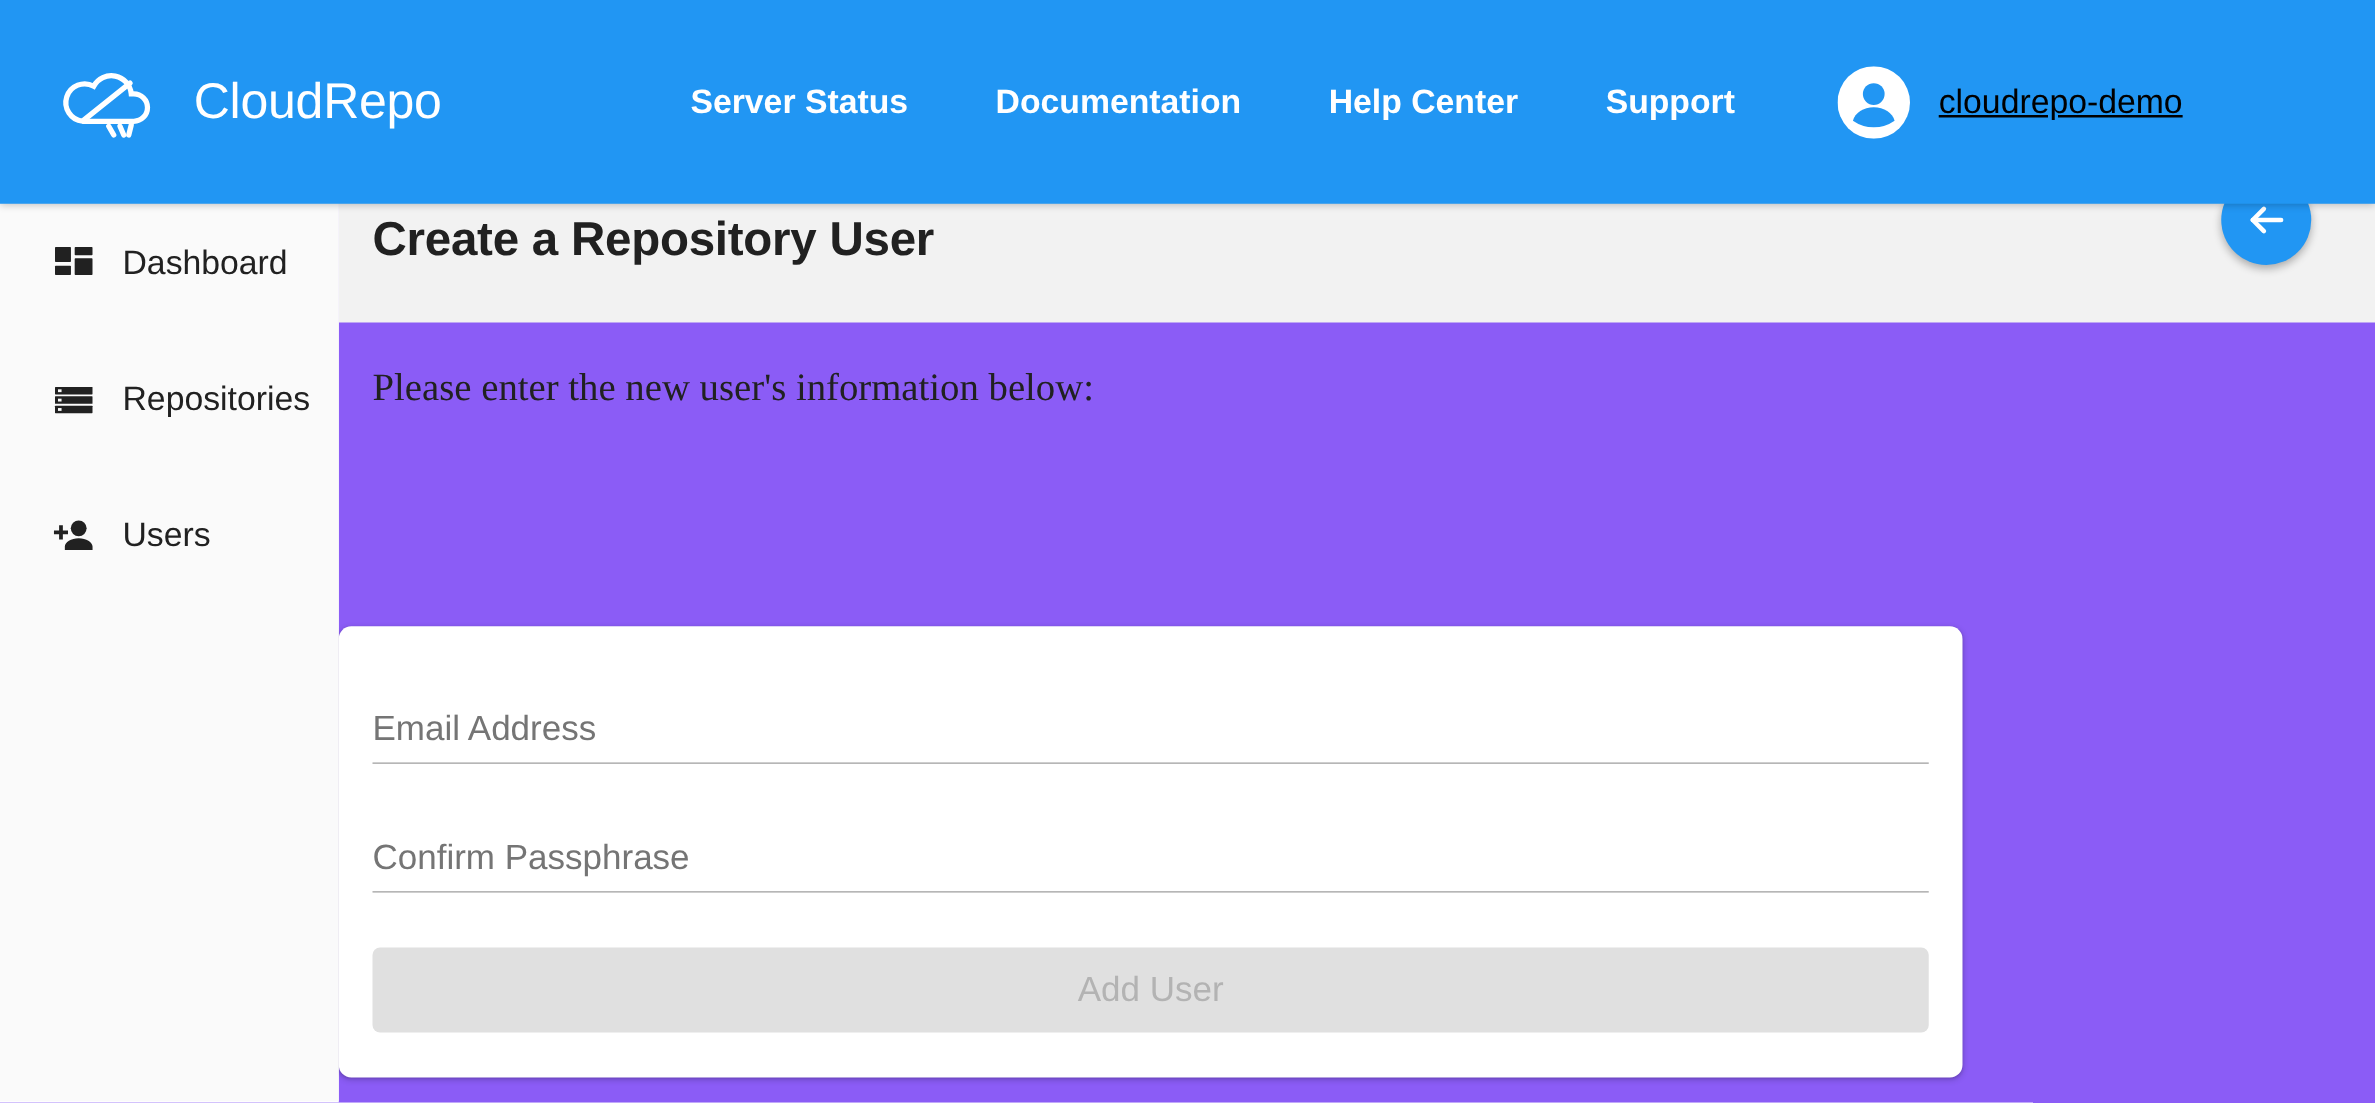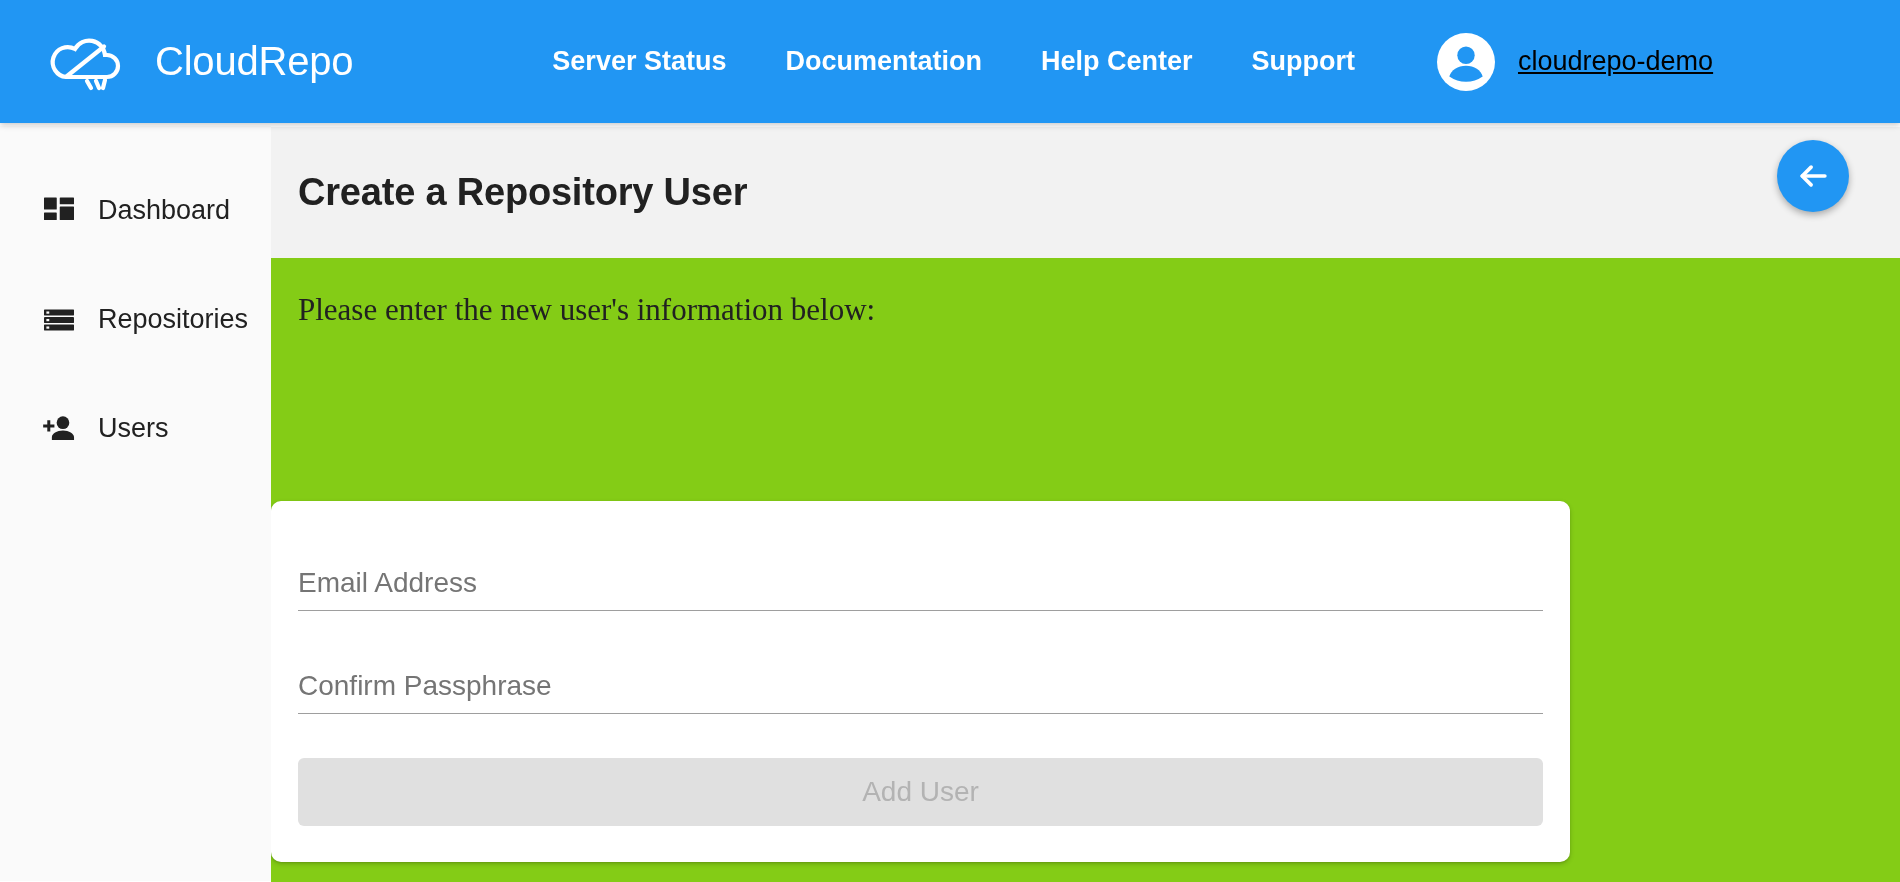--- a/index.html
+++ b/index.html
@@ -21,21 +21,21 @@
     width: 1900px;
     height: 882px;
     background: #ffffff;
   }
 
   
   .header {
     position: absolute;
     top: 0; left: 0;
     width: 1900px;
-    height: 123px;
+    height: 163px;
     background: #2196f3;
     display: flex;
     align-items: center;
     z-index: 30;
     box-shadow: 0 2px 6px rgba(0,0,0,0.22);
   }
 
   .brand {
     display: flex;
     align-items: center;
@@ -48,21 +48,21 @@
     font-size: 40px;
     font-weight: 400;
     letter-spacing: -0.2px;
     white-space: nowrap;
   }
 
   .main-nav {
     display: flex;
     align-items: flex-end;
     margin-left: 199px;
-    gap: 1px;
+    gap: 12px;
   }
   .nav-link {
     color: #ffffff;
     font-size: 27px;
     font-weight: bold;
     text-decoration: none;
     white-space: nowrap;
     padding: 6px 0;
     cursor: pointer;
     margin-right: 58px;
@@ -118,21 +118,21 @@
     font-weight: 400;
     white-space: nowrap;
   }
 
   
   .content {
     position: absolute;
     top: 127px; left: 271px;
     width: 1629px;
     height: 755px;
-    background: #84cc16;
+    background: #8b5cf6;
   }
 
   .title-bar {
     position: relative;
     height: 131px;
     background: #f2f2f2;
     display: flex;
     align-items: center;
     padding-left: 27px;
   }

